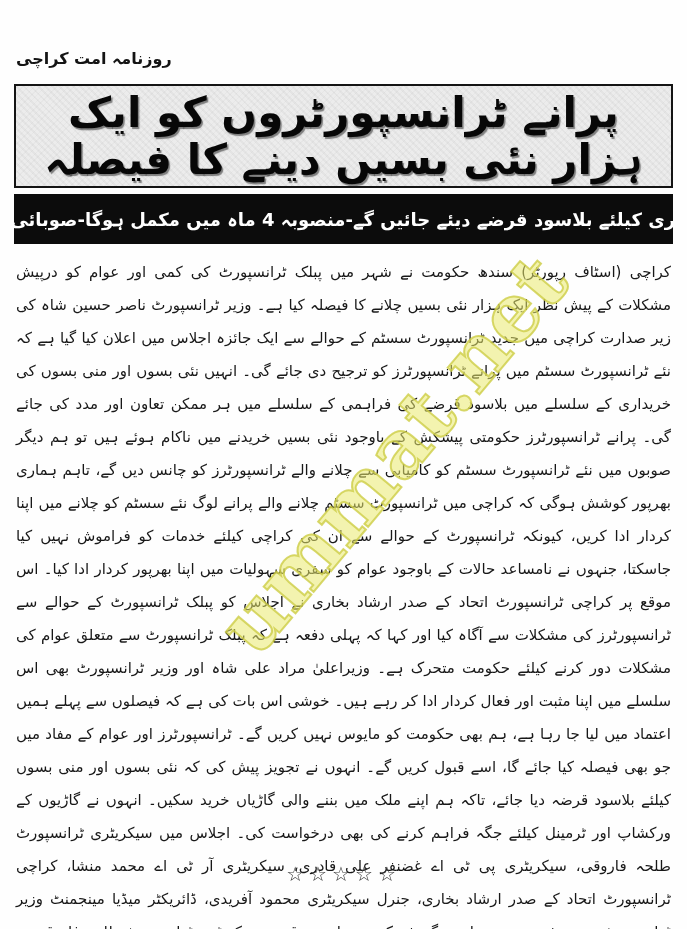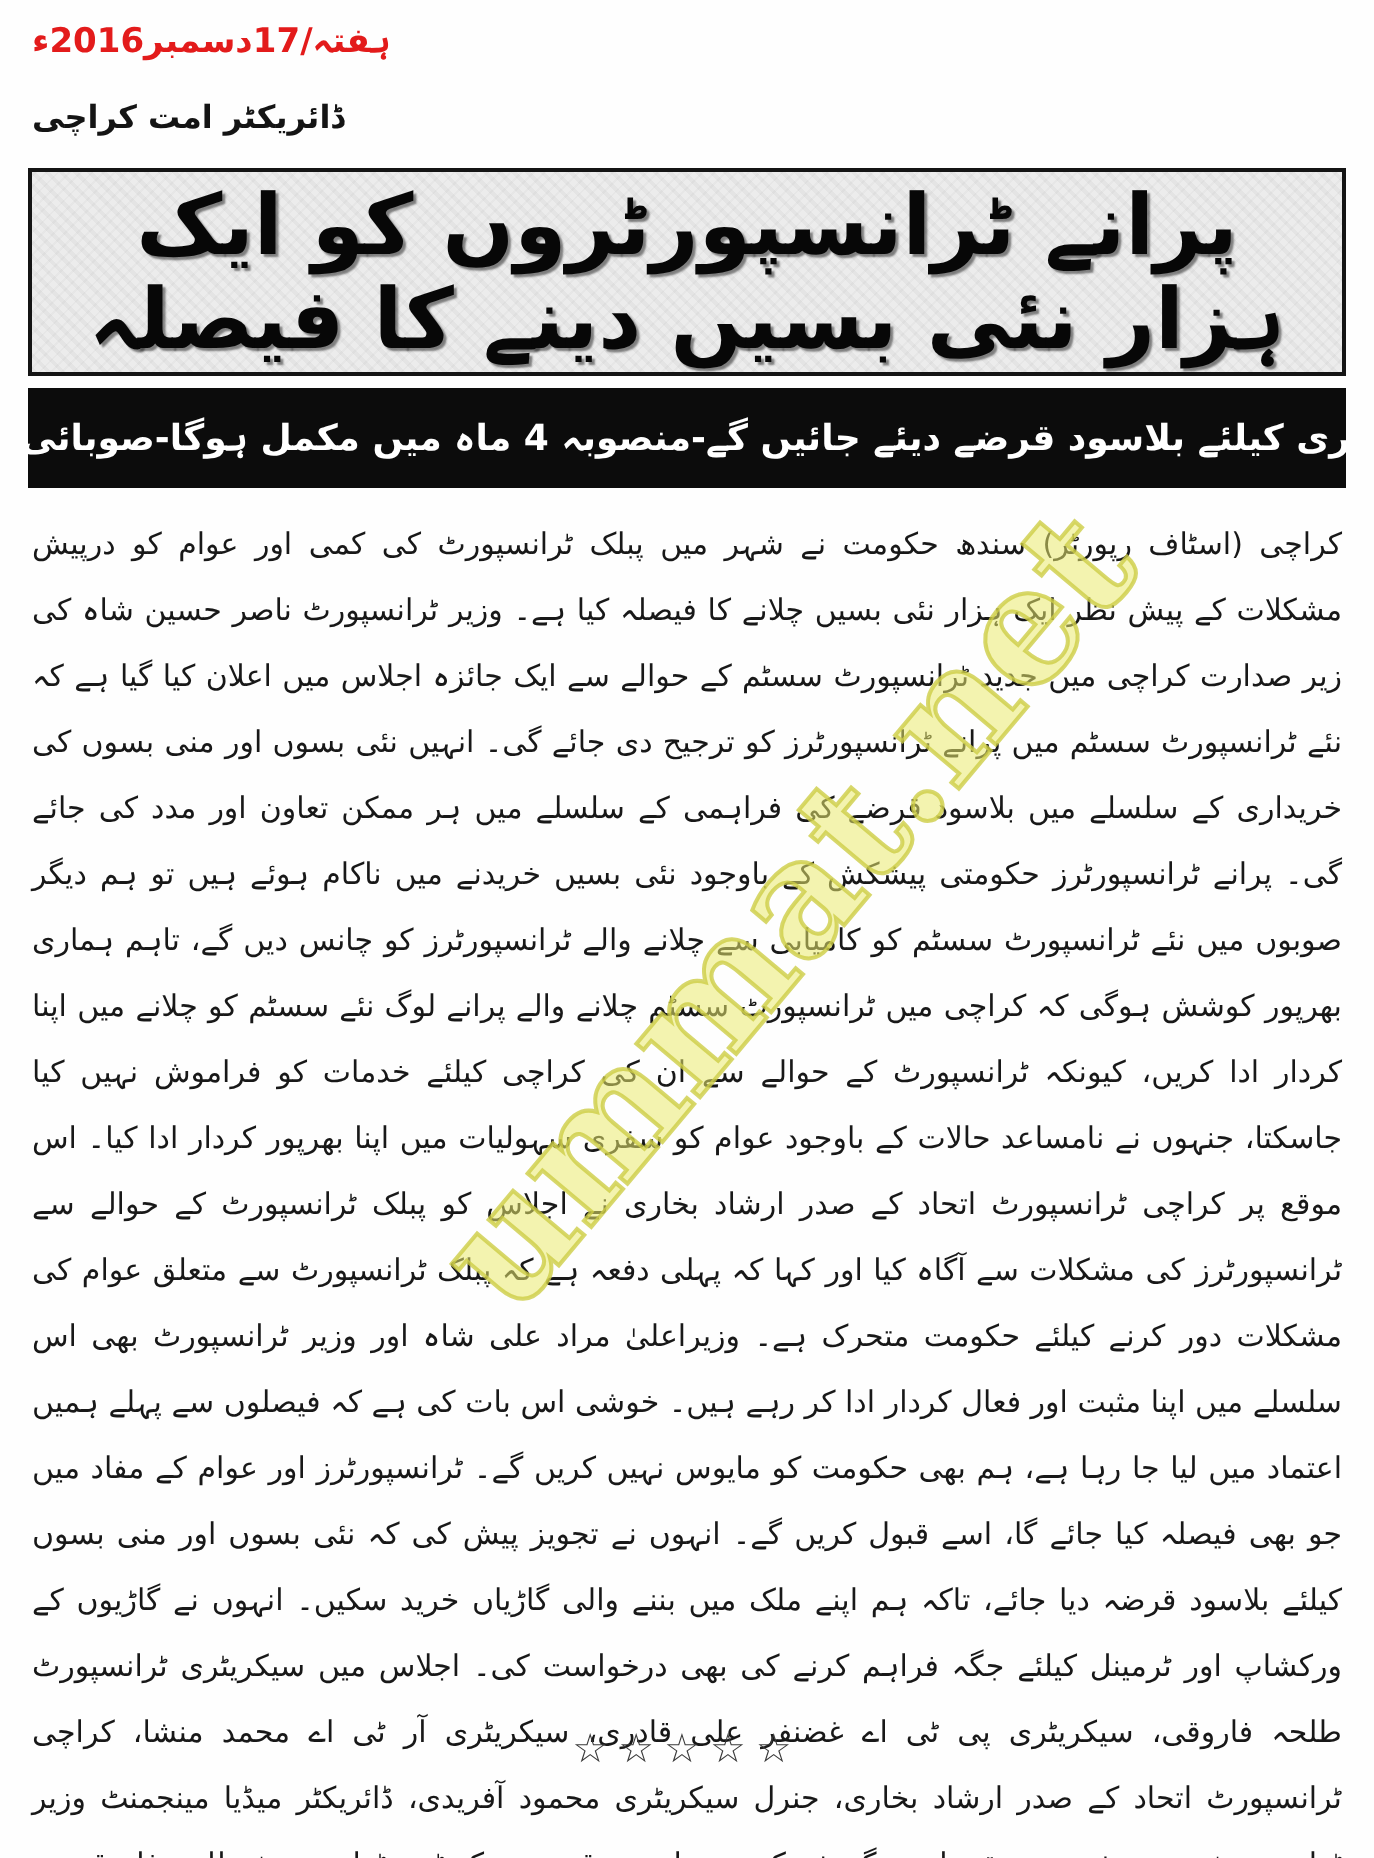--- a/index.html
+++ b/index.html
@@ -114,25 +114,22 @@
     color: rgba(233, 233, 110, 0.55);
     -webkit-text-stroke: 2px rgba(205, 205, 70, 0.8);
     pointer-events: none;
   }
 </style>
 </head>
 <body>
 
 <div class="page">
 
-  <div class="issue-date">
-    <span class="inner">ہفتہ/17دسمبر2016ء</span>
-  </div>
 
-  <div class="publication">ڈائریکٹر امت کراچی</div>
+  <div class="publication">روزنامہ امت کراچی</div>
 
   <div class="headline-box">
     <div class="headline-text">پرانے ٹرانسپورٹروں کو ایک ہزار نئی بسیں دینے کا فیصلہ</div>
   </div>
 
   <div class="subheadline-bar">
     <div class="subheadline-text">خریداری کیلئے بلاسود قرضے دیئے جائیں گے-منصوبہ 4 ماہ میں مکمل ہوگا-صوبائی وزیر</div>
   </div>
 
   <div class="article-body">کراچی (اسٹاف رپورٹر) سندھ حکومت نے شہر میں پبلک ٹرانسپورٹ کی کمی اور عوام کو درپیش مشکلات کے پیش نظر ایک ہزار نئی بسیں چلانے کا فیصلہ کیا ہے۔ وزیر ٹرانسپورٹ ناصر حسین شاہ کی زیر صدارت کراچی میں جدید ٹرانسپورٹ سسٹم کے حوالے سے ایک جائزہ اجلاس میں اعلان کیا گیا ہے کہ نئے ٹرانسپورٹ سسٹم میں پرانے ٹرانسپورٹرز کو ترجیح دی جائے گی۔ انہیں نئی بسوں اور منی بسوں کی خریداری کے سلسلے میں بلاسود قرضے کی فراہمی کے سلسلے میں ہر ممکن تعاون اور مدد کی جائے گی۔ پرانے ٹرانسپورٹرز حکومتی پیشکش کے باوجود نئی بسیں خریدنے میں ناکام ہوئے ہیں تو ہم دیگر صوبوں میں نئے ٹرانسپورٹ سسٹم کو کامیابی سے چلانے والے ٹرانسپورٹرز کو چانس دیں گے، تاہم ہماری بھرپور کوشش ہوگی کہ کراچی میں ٹرانسپورٹ سسٹم چلانے والے پرانے لوگ نئے سسٹم کو چلانے میں اپنا کردار ادا کریں، کیونکہ ٹرانسپورٹ کے حوالے سے ان کی کراچی کیلئے خدمات کو فراموش نہیں کیا جاسکتا، جنہوں نے نامساعد حالات کے باوجود عوام کو سفری سہولیات میں اپنا بھرپور کردار ادا کیا۔ اس موقع پر کراچی ٹرانسپورٹ اتحاد کے صدر ارشاد بخاری نے اجلاس کو پبلک ٹرانسپورٹ کے حوالے سے ٹرانسپورٹرز کی مشکلات سے آگاہ کیا اور کہا کہ پہلی دفعہ ہے کہ پبلک ٹرانسپورٹ سے متعلق عوام کی مشکلات دور کرنے کیلئے حکومت متحرک ہے۔ وزیراعلیٰ مراد علی شاہ اور وزیر ٹرانسپورٹ بھی اس سلسلے میں اپنا مثبت اور فعال کردار ادا کر رہے ہیں۔ خوشی اس بات کی ہے کہ فیصلوں سے پہلے ہمیں اعتماد میں لیا جا رہا ہے، ہم بھی حکومت کو مایوس نہیں کریں گے۔ ٹرانسپورٹرز اور عوام کے مفاد میں جو بھی فیصلہ کیا جائے گا، اسے قبول کریں گے۔ انہوں نے تجویز پیش کی کہ نئی بسوں اور منی بسوں کیلئے بلاسود قرضہ دیا جائے، تاکہ ہم اپنے ملک میں بننے والی گاڑیاں خرید سکیں۔ انہوں نے گاڑیوں کے ورکشاپ اور ٹرمینل کیلئے جگہ فراہم کرنے کی بھی درخواست کی۔ اجلاس میں سیکریٹری ٹرانسپورٹ طلحہ فاروقی، سیکریٹری پی ٹی اے غضنفر علی قادری، سیکریٹری آر ٹی اے محمد منشا، کراچی ٹرانسپورٹ اتحاد کے صدر ارشاد بخاری، جنرل سیکریٹری محمود آفریدی، ڈائریکٹر میڈیا مینجمنٹ وزیر ٹرانسپورٹ محمد شبیہ صدیقی اور دیگر شریک تھے۔ اس موقع پر سیکریٹری ٹرانسپورٹ طلحہ فاروقی نے کہا کہ عوام کو سفری سہولت کیلئے طویل مدتی اور قلیل مدتی دونوں منصوبے بنا رہے ہیں، تاکہ شہریوں کو جلد از جلد ریلیف دیا جا سکے۔ کراچی کی آبادی کے لحاظ سے یہاں 10 ہزار بڑی، جبکہ 20 ہزار منی بسیں درکار ہیں۔ ٹرانسپورٹرز کی جانب سے نئی بسوں کی خریداری کے موقع پر حکومت متعلقہ کمپنی سے مزید رعایت دینے کے سلسلے میں بھی بات کرے گی۔ صوبائی وزیر نے کہا کہ ہم عوام کو کراچی میں نئی بسوں کے حوالے سے نئے سال تحفہ دیں گے اور امید ہے کہ 4 ماہ کے اندر نئی بسیں شہر کی سڑکوں پر ہوں گی۔</div>

